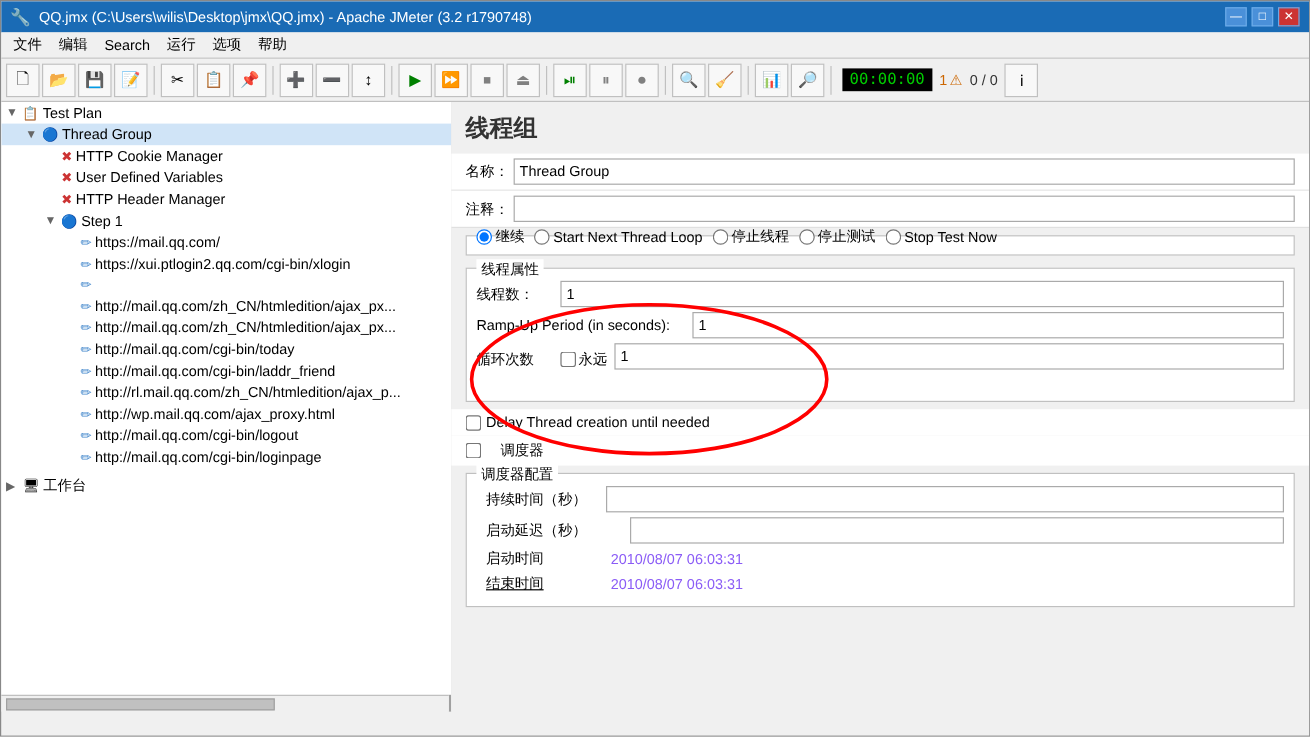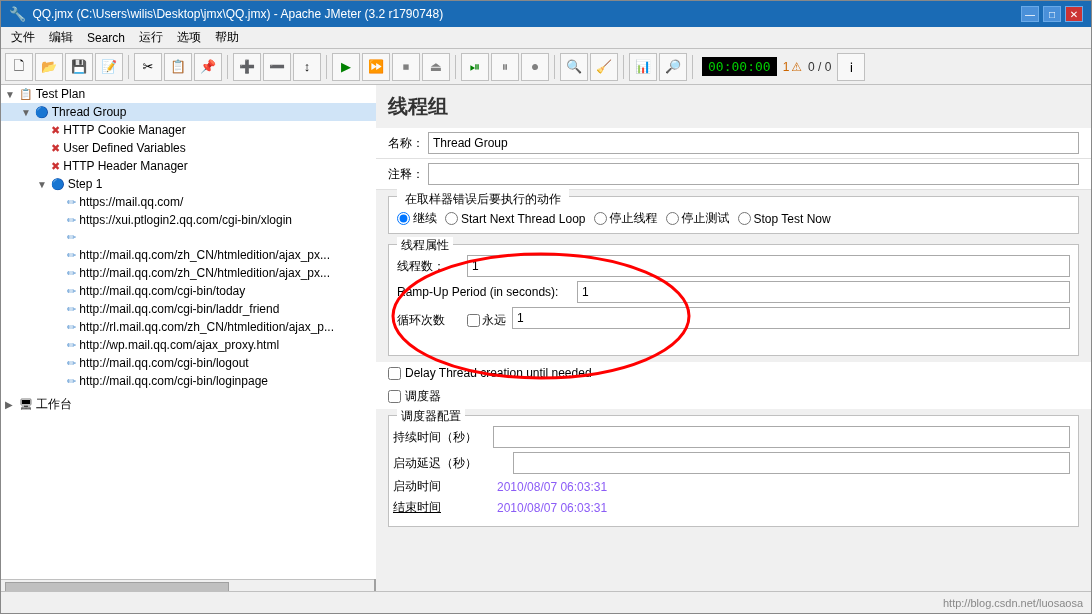--- a/index.html
+++ b/index.html
@@ -389,23 +389,20 @@
         <span style="font-size:12px; min-width:40px;">名称：</span>
         <input type="text" class="form-input" style="flex: 1 1 0%; border: 1px solid rgb(170, 170, 170);" value="Thread Group">
       </div>
 
       <div style="background:white; padding:4px 12px; display:flex; align-items:center; border-bottom:1px solid #e0e0e0;">
         <span style="font-size:12px; min-width:40px;">注释：</span>
         <input type="text" class="form-input" style="flex: 1 1 0%; border: 1px solid rgb(170, 170, 170);" value="">
       </div>
 
       <div style="border:1px solid #c0c0c0; margin:6px 12px 0 12px; background:white;">
-        <div style="padding:2px 8px; font-size:12px; position:relative; top:-8px; background:white; display:inline-block; margin-left:8px;">
-          <span>在取样器错误后要执行的动作</span>
-        </div>
         <div style="padding:0 8px 6px 8px; margin-top:-8px;">
           <div class="radio-group">
             <label class="radio-item">
               <input type="radio" name="error-action" checked="" style="">
               <span>继续</span>
             </label>
             <label class="radio-item">
               <input type="radio" name="error-action" style="">
               <span>Start Next Thread Loop</span>
             </label>
@@ -453,31 +450,31 @@
       </div>
 
       <div style="background:white; padding:4px 12px; margin-top:6px;">
         <label class="checkbox-row" style="padding:0; display:flex; align-items:center; gap:4px;">
           <input type="checkbox" style="">
           <span>Delay Thread creation until needed</span>
         </label>
       </div>
 
       <div style="background:white; padding:4px 12px;">
-        <label class="checkbox-row" style="padding:0; display:flex; align-items:center; gap:4px;">
+        <label class="checkbox-row" style="padding:0; display:flex; align-items:center; gap:16px;">
           <input type="checkbox" style="">
           <span>调度器</span>
         </label>
       </div>
 
       <div style="border:1px solid #c0c0c0; margin:6px 12px 0 12px; background:white; position:relative;">
         <div style="position:absolute; top:-8px; left:8px; background:white; padding:0 4px; font-size:12px;">
           <span>调度器配置</span>
         </div>
-        <div style="padding:10px 8px 6px 4px;">
+        <div style="padding:10px 8px 6px 16px;">
 
           <div style="display:flex; align-items:center; margin-bottom:4px;">
             <span style="font-size:12px; min-width:100px;">持续时间（秒）</span>
             <input type="text" style="flex: 1 1 0%; border: 1px solid rgb(170, 170, 170); padding: 2px 4px; font-size: 12px; height: 22px;" value="">
           </div>
 
           <div style="display:flex; align-items:center; margin-bottom:4px;gap:20px;">
             <span style="font-size:12px; min-width:100px;">启动延迟（秒）</span>
             <input type="text" style="flex: 1 1 0%; border: 1px solid rgb(170, 170, 170); padding: 2px 4px; font-size: 12px; height: 22px;" value="">
           </div>
@@ -490,21 +487,18 @@
           <div style="display:flex; align-items:center; margin-bottom:4px;">
             <span style="font-size:12px; min-width:100px;text-decoration:underline;">结束时间</span>
             <span class="datetime-value">2010/08/07 06:03:31</span>
           </div>
         </div>
       </div>
 
     </div>
   </div>
 
-  <div id="statusbar" style="position:absolute; bottom:0; left:0; right:0; height:22px; background:#f0f0f0; border-top:1px solid #c0c0c0; display:flex; align-items:center; justify-content:flex-end; padding:0 8px;">
-    <span class="watermark">http://blog.csdn.net/luosaosa</span>
-  </div>
 
   <svg style="position:absolute; top:250px; left:390px; pointer-events:none; z-index:50;" width="300" height="130">
     <ellipse cx="150" cy="65" rx="148" ry="62" fill="none" stroke="red" stroke-width="3" stroke-dasharray="0"></ellipse>
   </svg>
 
 </div>
 
 </body></html>

